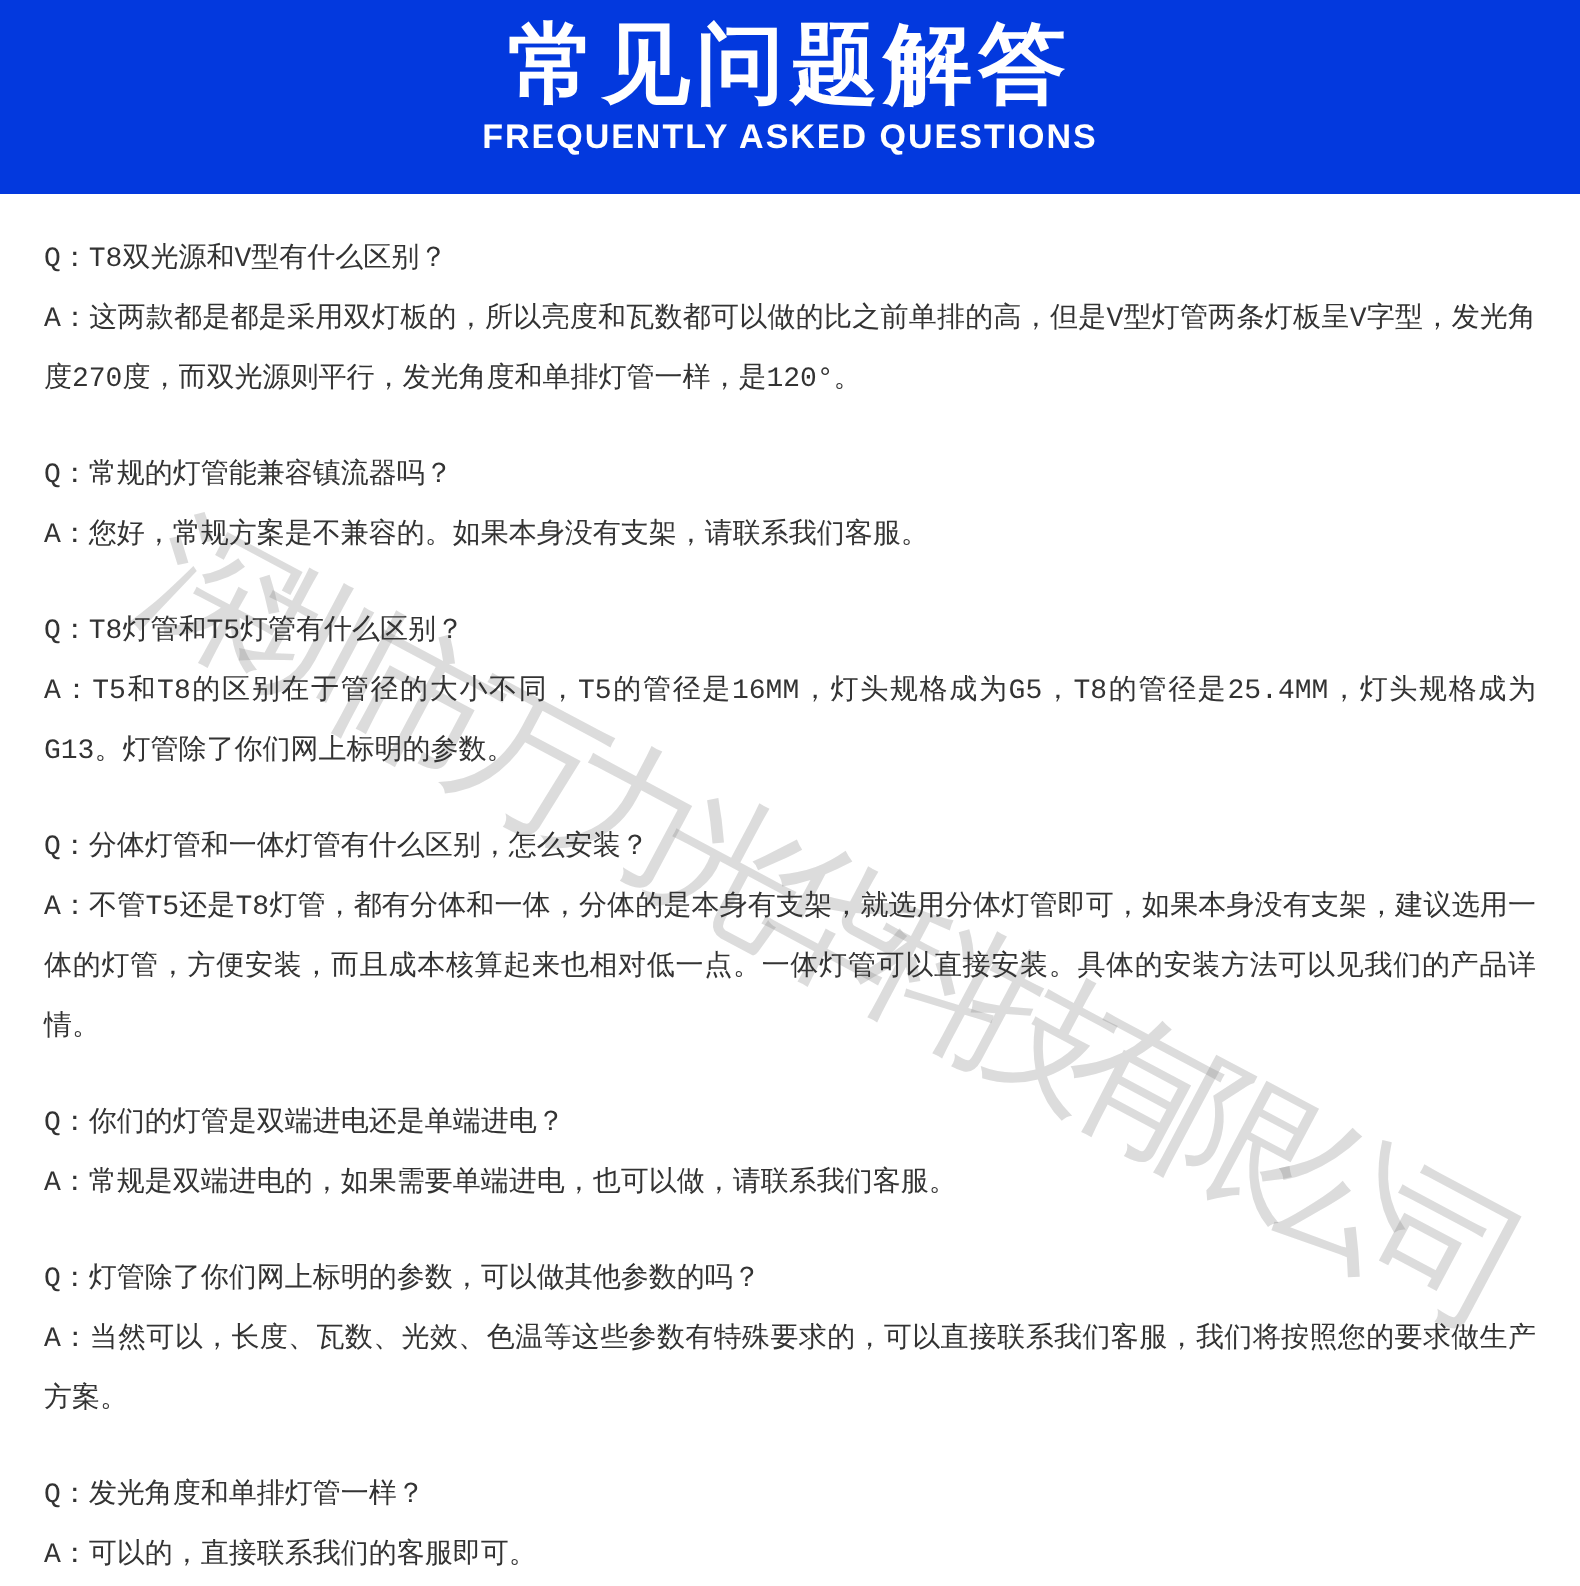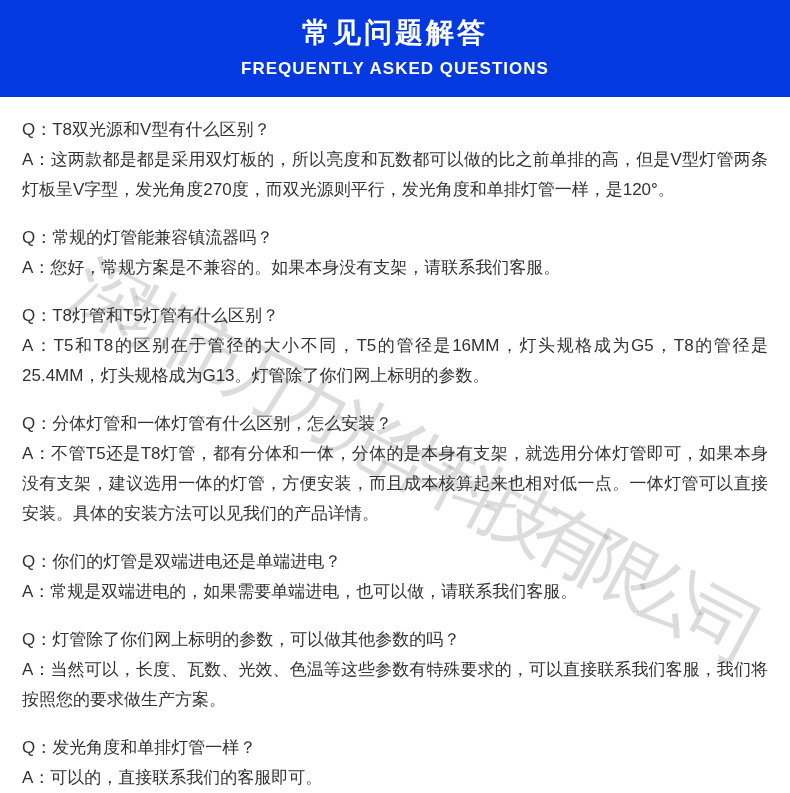--- a/index.html
+++ b/index.html
@@ -17,21 +17,21 @@
     width: 100%;
     height: 97px;
     background: #0339de;
     text-align: center;
     color: #ffffff;
     z-index: 2;
   }
   .header h1 {
     margin: 0;
     padding-top: 13px;
-    font-size: 28px;
+    font-size: 44px;
     font-weight: bold;
     letter-spacing: 3px;
     line-height: 40px;
   }
   .header p {
     margin: 6px 0 0 0;
     font-size: 17px;
     font-weight: 700;
     letter-spacing: 1px;
     line-height: 20px;
@@ -55,23 +55,24 @@
   .content {
     position: relative;
     z-index: 2;
     padding: 18px 22px 0 22px;
     color: #333333;
   }
   .faq-item { margin: 0 0 18px 0; }
   .faq-item:last-child { margin-bottom: 0; }
   .line {
     margin: 0;
-    font-size: 17px;
+    font-size: 14px;
     line-height: 30px;
     text-align: justify;
+    font-family: Liberation Mono, monospace;
   }
 </style>
 </head>
 <body>
 
 <div class="page">
 
   <div class="header">
     <h1>常见问题解答</h1>
     <p>FREQUENTLY ASKED QUESTIONS</p>

